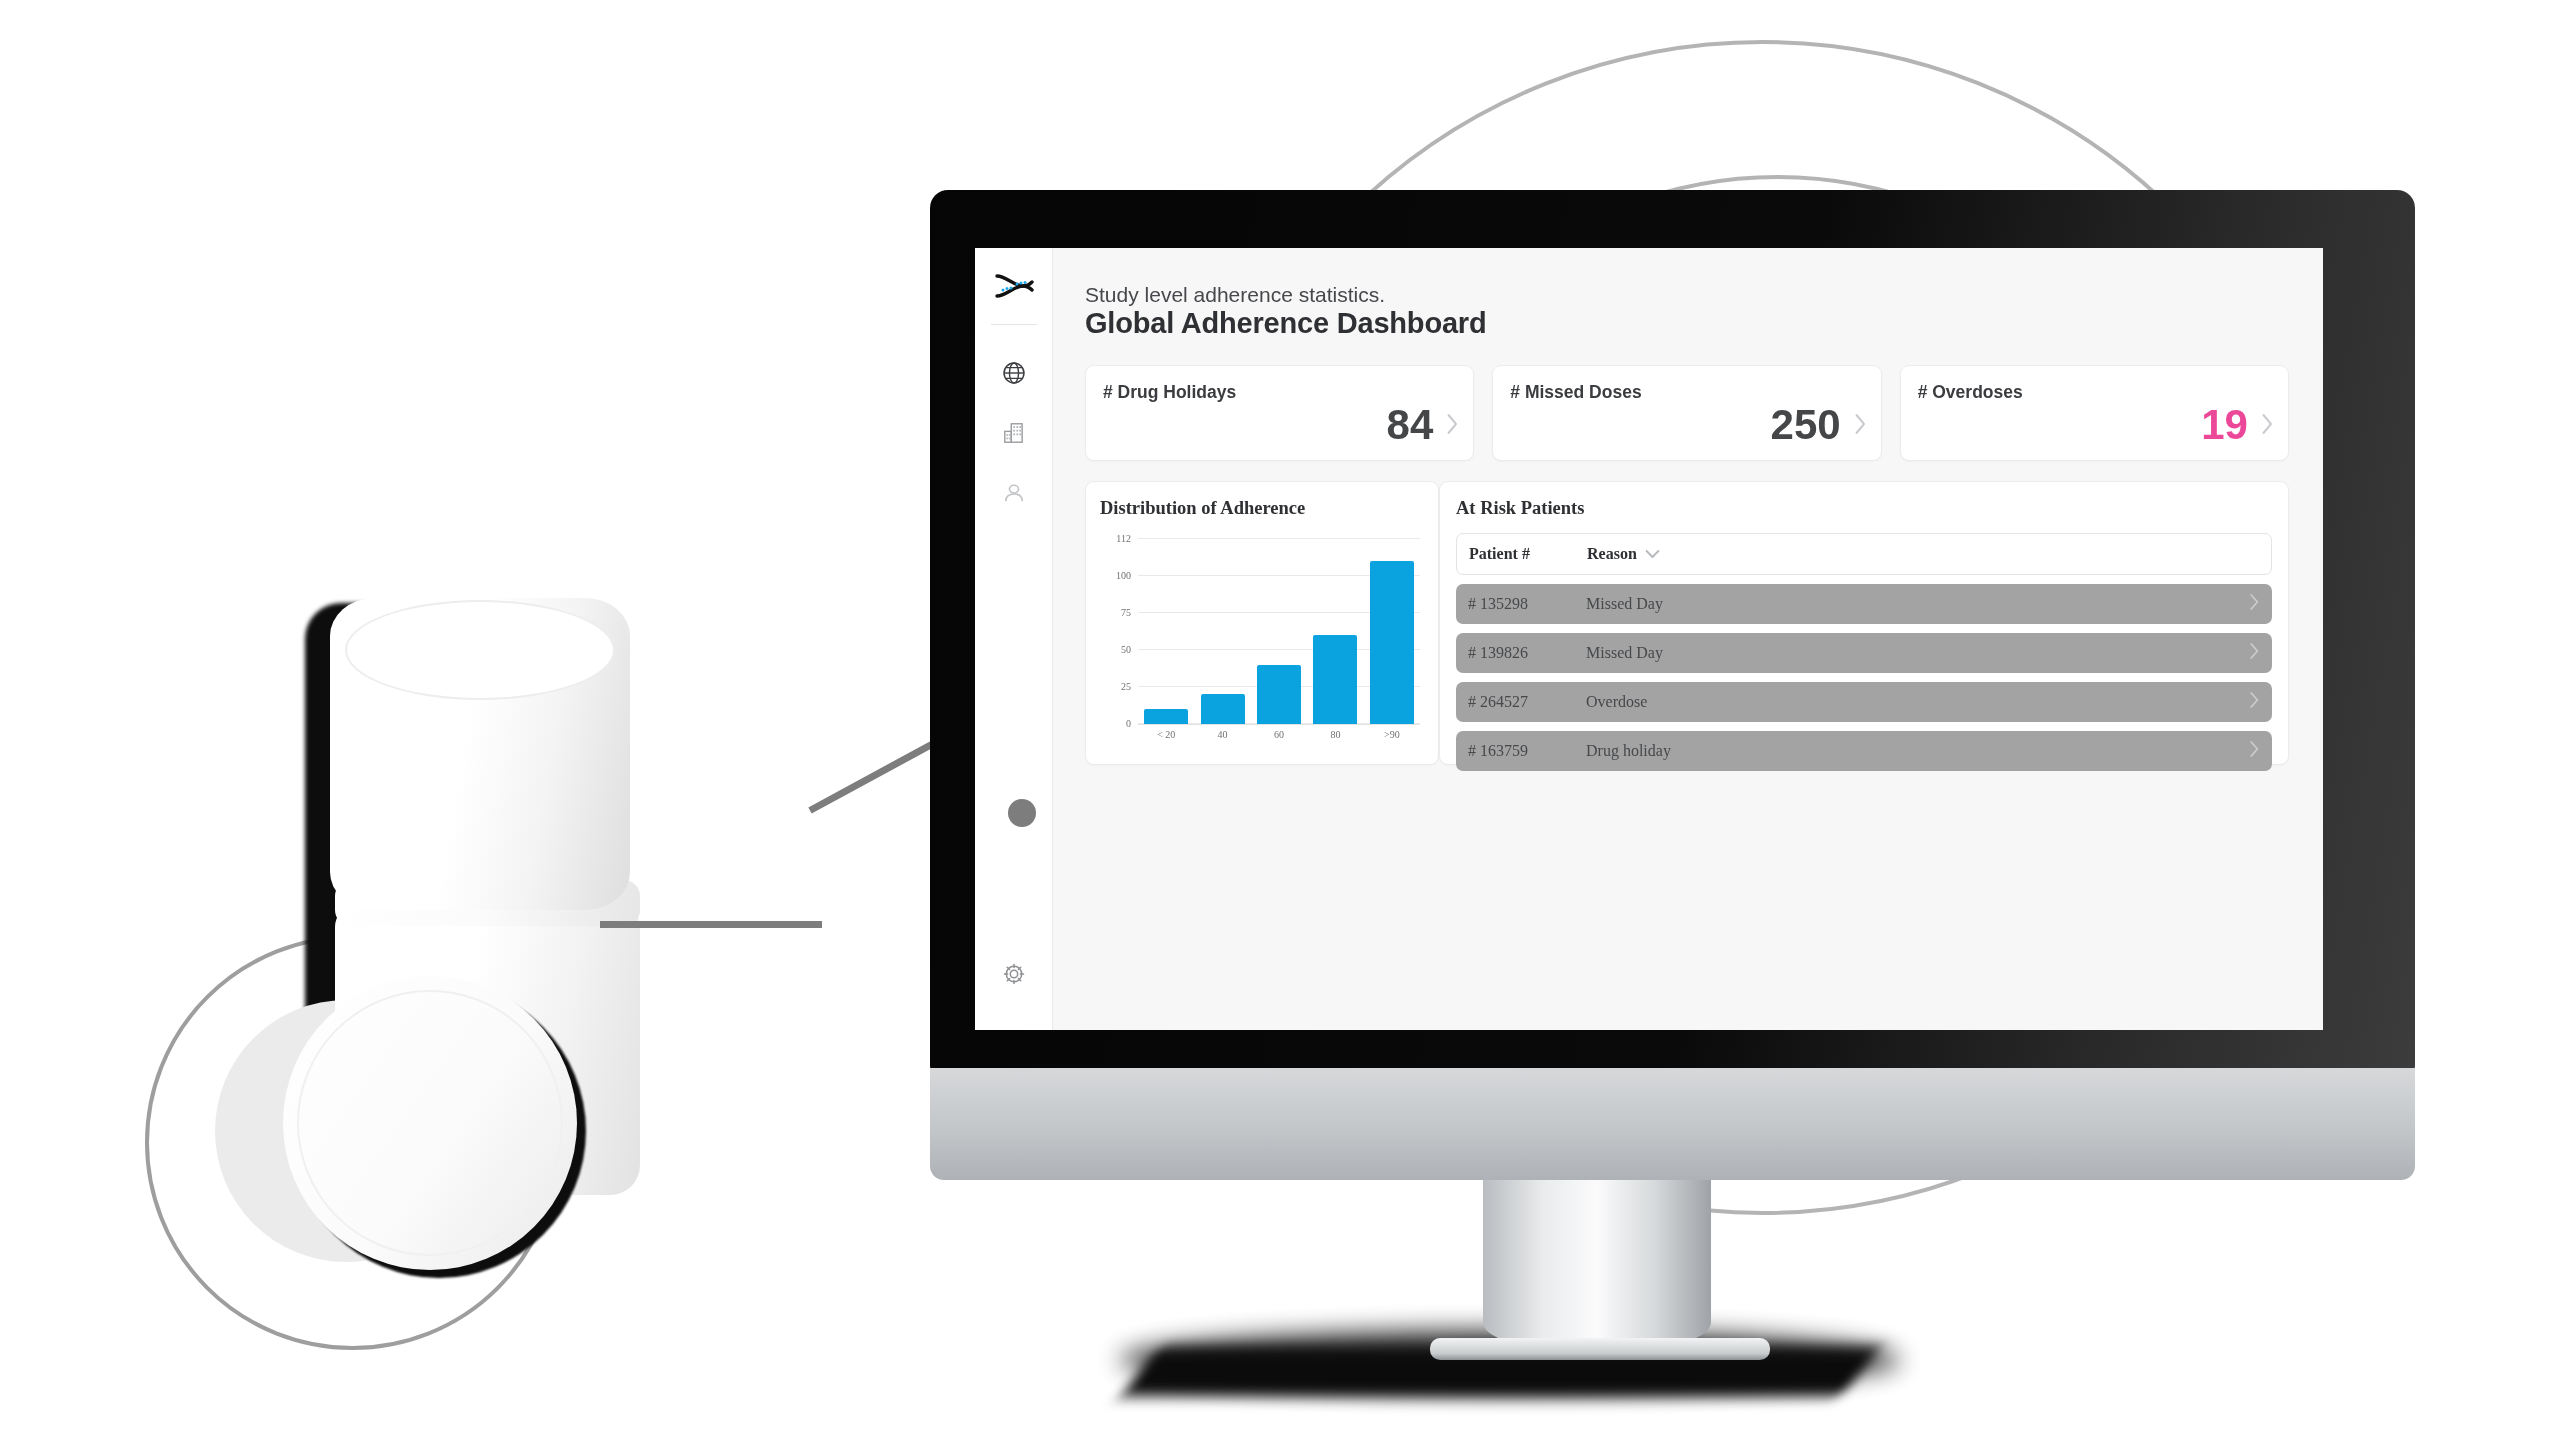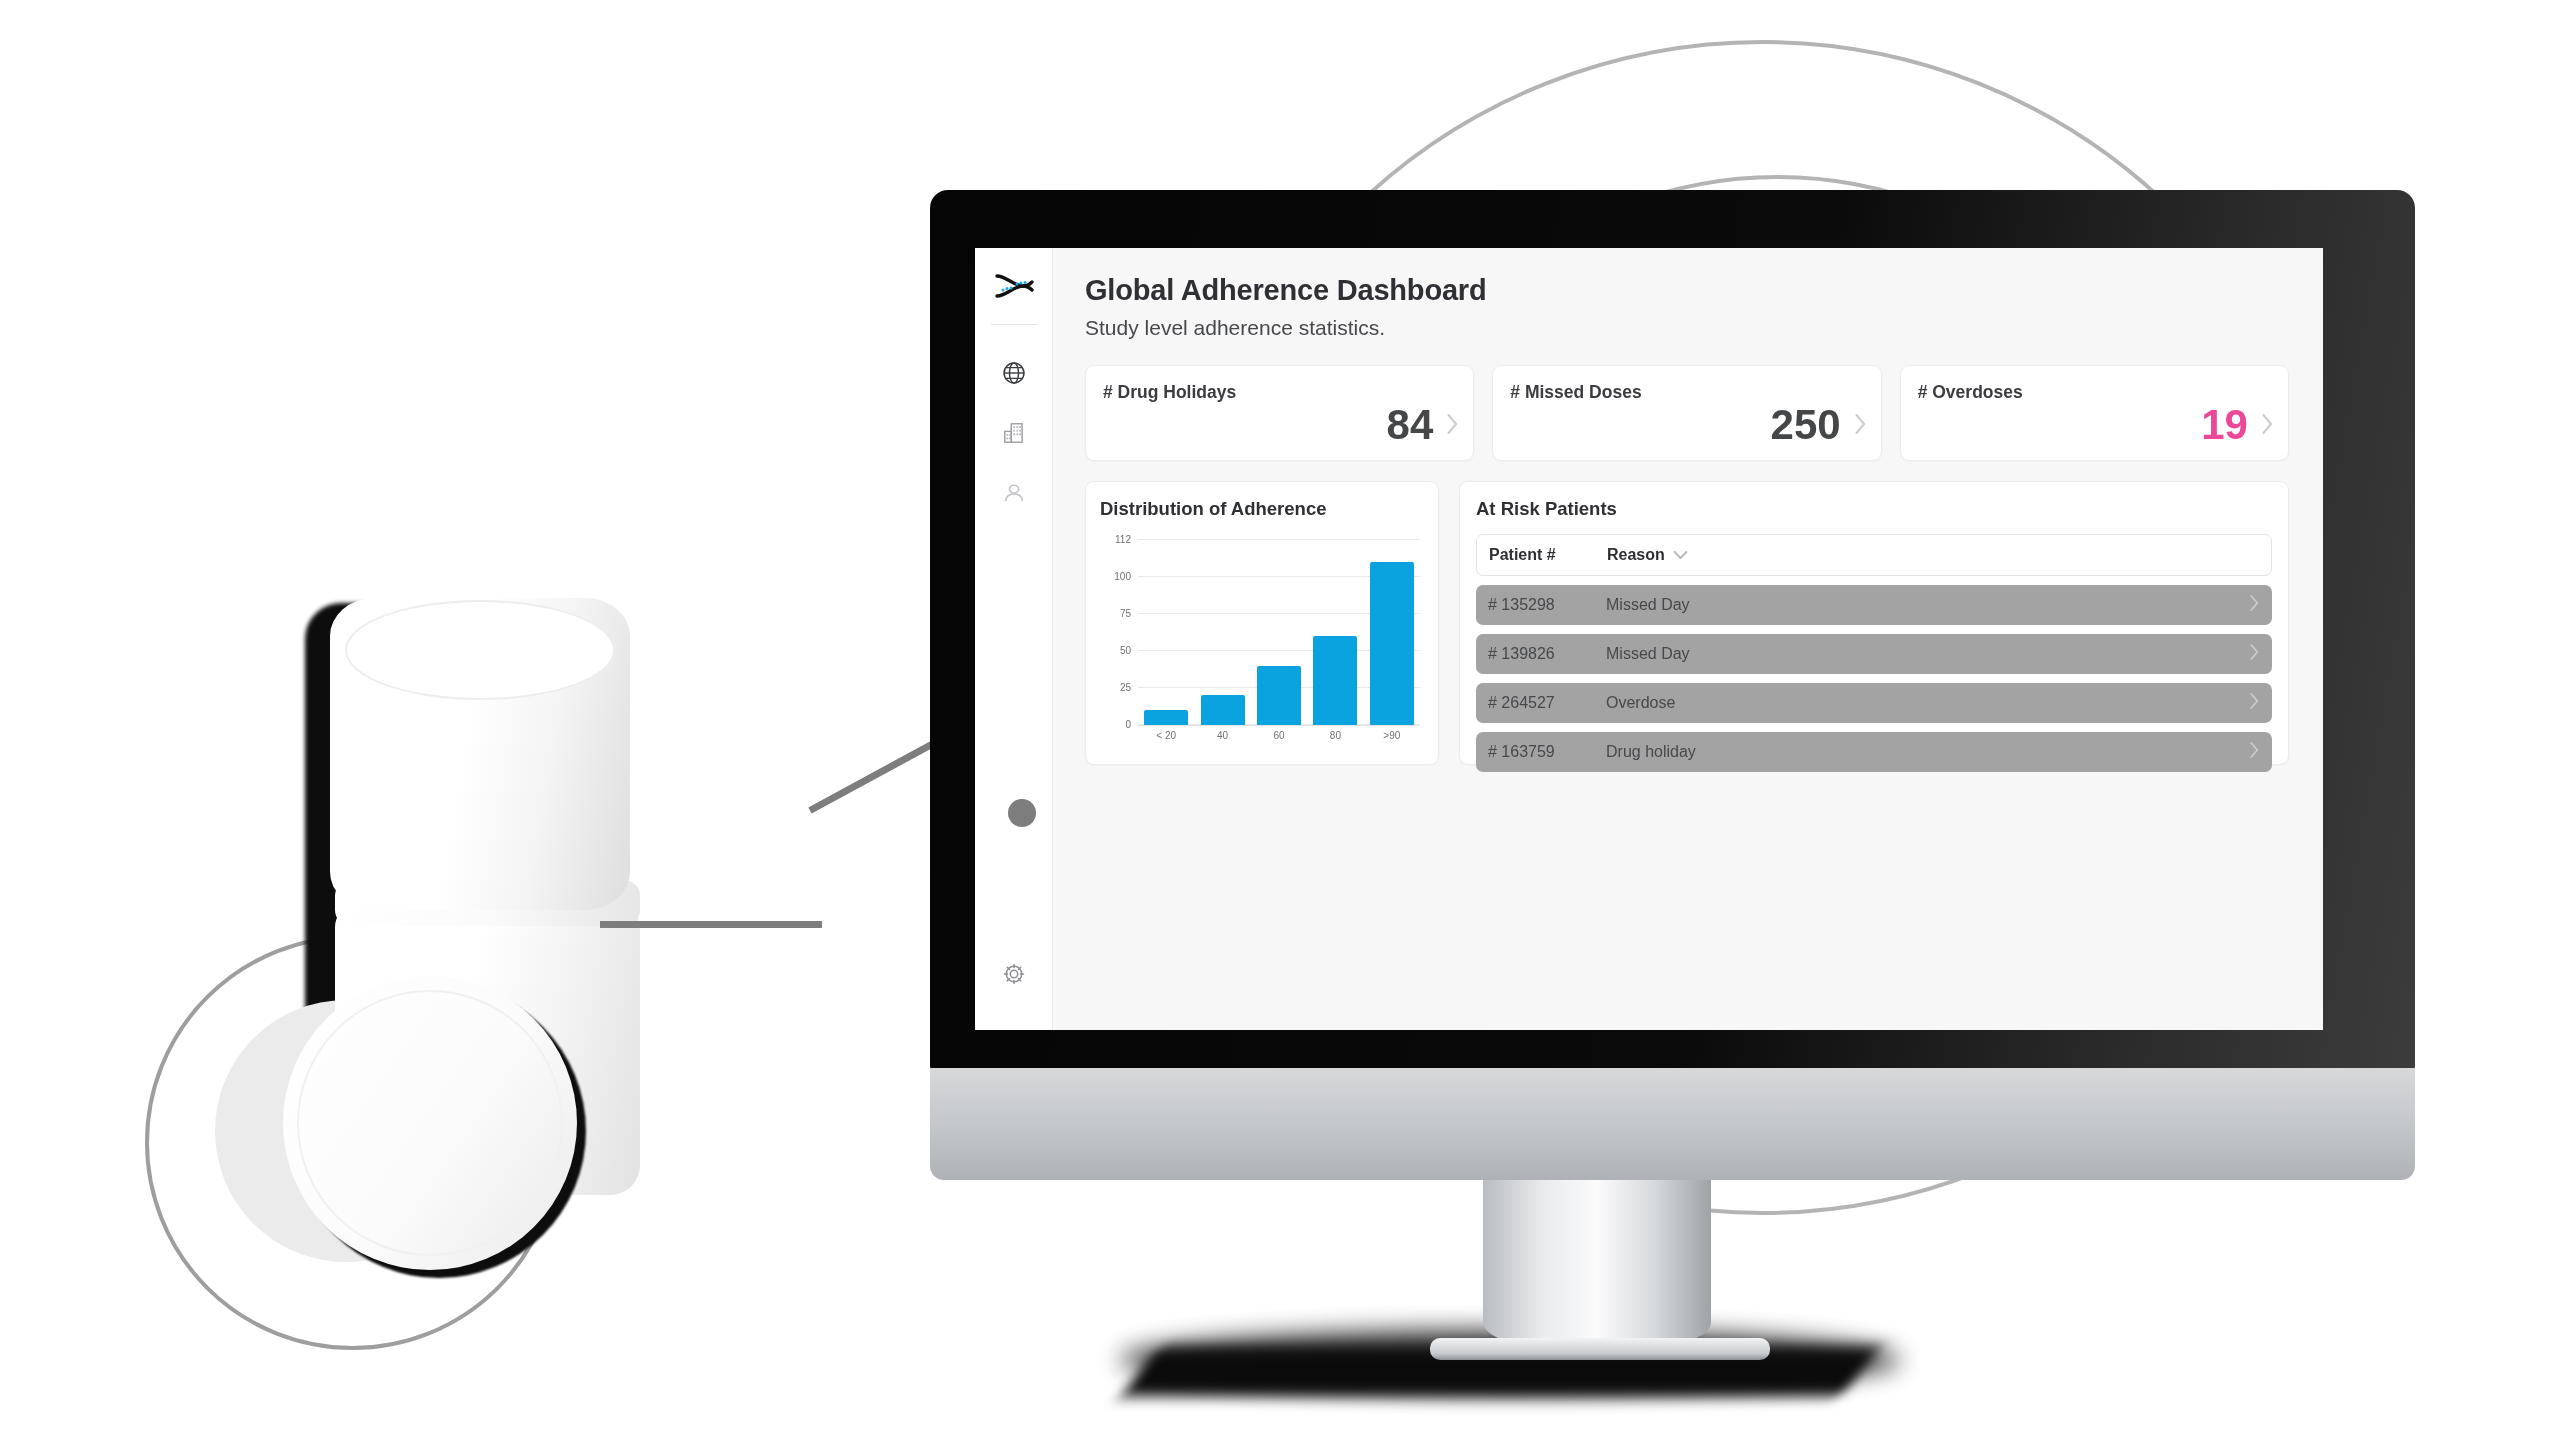--- a/index.html
+++ b/index.html
@@ -86,21 +86,21 @@
   #stat-row { display: flex; gap: 18px; margin-top: 25px; }
   .stat-card { flex: 1; height: 96px; background: #fff; border: 1px solid #ececed;
       border-radius: 9px; position: relative; box-shadow: 0 1px 2px rgba(0,0,0,.03); cursor: pointer; }
   .stat-label { position: absolute; left: 17px; top: 16px; font-size: 17.5px; font-weight: bold; color: #3a3c3f; }
   .stat-value { position: absolute; right: 40px; top: 38px; font-size: 42px; font-weight: bold;
       color: #444648; line-height: 1; }
   .stat-value.danger { color: #ec4899; }
   .stat-chev { position: absolute; right: 14px; top: 47px; }
 
   
-  #panel-row { display: flex; gap: 20px; margin-top: 20px; }
+  #panel-row { display: flex; margin-top: 20px; font-family: Liberation Serif, serif; }
   .panel { background: #fff; border: 1px solid #ececed; border-radius: 9px;
       box-shadow: 0 1px 2px rgba(0,0,0,.03); }
   #chart-panel { width: 354px; height: 284px; padding: 16px 14px 10px 14px; }
   #table-panel { flex: 1; height: 284px; padding: 16px 16px 10px 16px; }
   .panel-title { font-size: 18.5px; font-weight: bold; color: #2f3033; }
 
   
   #chart-area { position: relative; margin-top: 14px; height: 226px; }
   #plot { position: absolute; left: 38px; right: 4px; top: 6px; height: 185px; }
   .gridline { position: absolute; left: 0; right: 0; height: 1px; background: #e9e9ea; }
@@ -220,22 +220,22 @@
                      M5.8 5.8 L7.9 7.9 M16.1 16.1 L18.2 18.2
                      M18.2 5.8 L16.1 7.9 M7.9 16.1 L5.8 18.2"></path>
           </g>
           <circle cx="12" cy="12" r="7.1" fill="none" stroke="#8e9093" stroke-width="1.4"></circle>
         </svg>
       </div>
     </div>
 
     <div id="main">
 
+      <div id="page-subtitle">Study level adherence statistics.</div>
       <div id="page-title">Global Adherence Dashboard</div>
-      <div id="page-subtitle">Study level adherence statistics.</div>
 
       <div id="stat-row">
 
         <div class="stat-card">
           <div class="stat-label"># Drug Holidays</div>
           <div class="stat-value">84</div>
           <div class="stat-chev">
             <svg width="13" height="22" viewBox="0 0 13 22" aria-hidden="true">
               <path d="M2.5 2 L10 11 L2.5 20" fill="none" stroke="#c9cbce" stroke-width="2" stroke-linecap="round" stroke-linejoin="round"></path>
             </svg>

